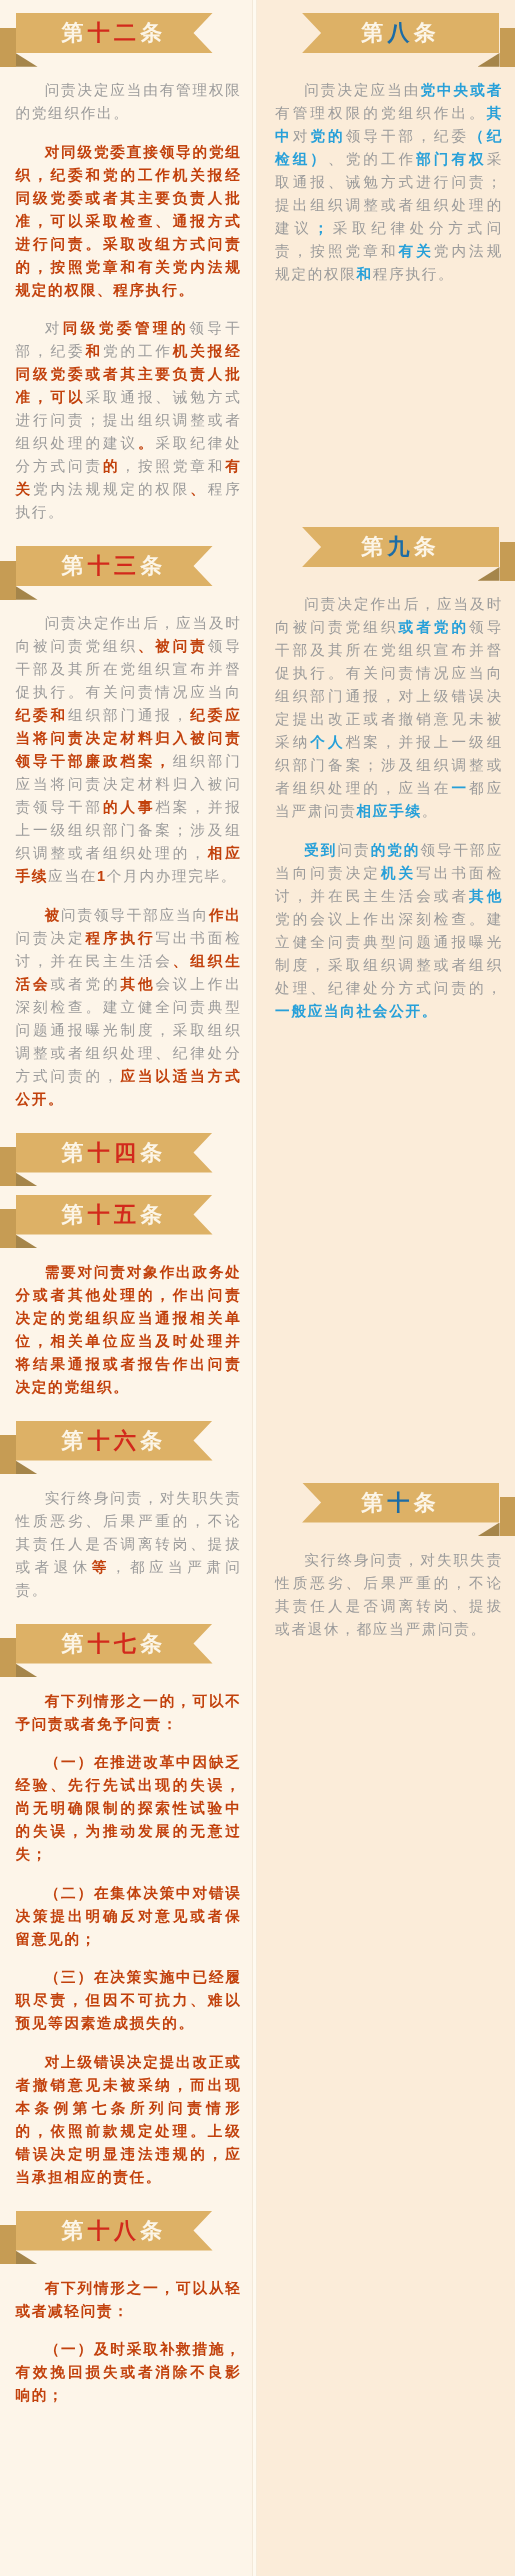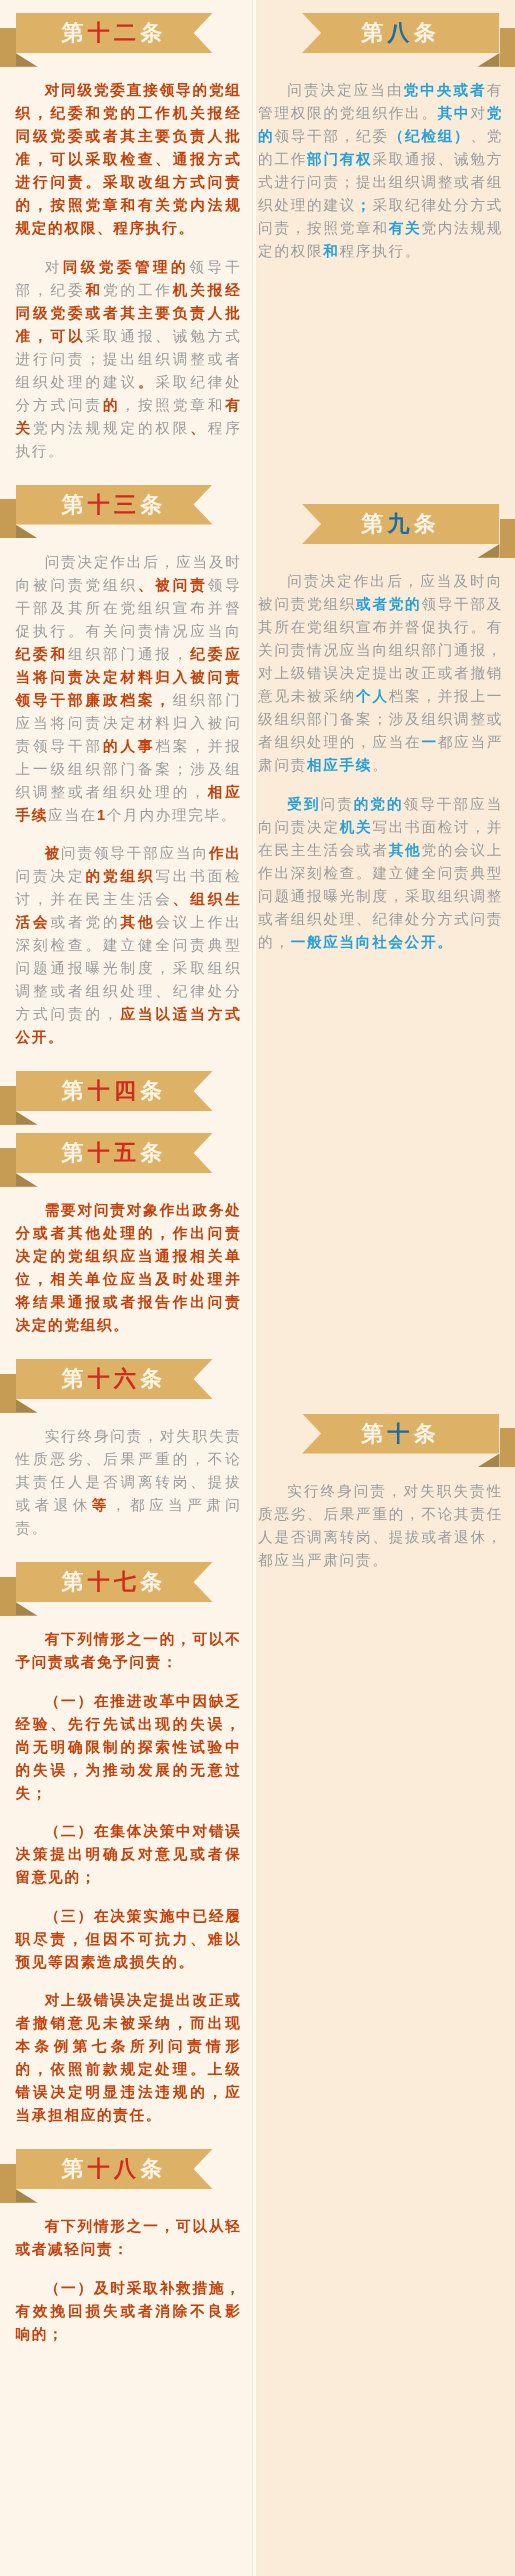--- a/index.html
+++ b/index.html
@@ -36,56 +36,57 @@
   .b-num-right{color:#1b6ca6;}
 
   
   .section p{
     margin:15.5px 0 0;
     font-size:14.6px;line-height:23px;letter-spacing:1.7px;
     color:#9b9b9b;text-align:justify;text-indent:2em;
   }
   .section p:first-of-type{margin-top:26px;}
   .col-left .section p{padding:0 10.3px 0 15.5px;}
-  .col-right .section p{padding:0 12px 0 1px;}
+  .col-right .section p{padding:0 12px 0 18px;}
   .hl{font-weight:bold;}
   .col-left .hl{color:#c2410c;}
   .col-right .hl{color:#27a0d9;}
   .spacer{width:100%;}
 </style>
 </head>
 <body>
 
 <div class="page">
   <div class="col col-left" id="col-left">
       <div class="section">
         <div class="banner left-b">
           <div class="b-tail"></div>
           <div class="b-body">
             <span>第</span>
             <span class="b-num-left">十二</span>
             <span>条</span>
           </div>
           <div class="b-fold"></div>
         </div>
+        <p><span>问责决定应当由有管理权限的党组织作出。</span></p>
         <p><span class="hl">对同级党委直接领导的党组织，纪委和党的工作机关报经同级党委或者其主要负责人批准，可以采取检查、通报方式进行问责。采取改组方式问责的，按照党章和有关党内法规规定的权限、程序执行。</span></p>
         <p><span>对</span><span class="hl">同级党委管理的</span><span>领导干部，纪委</span><span class="hl">和</span><span>党的工作</span><span class="hl">机关报经同级党委或者其主要负责人批准，可以</span><span>采取通报、诫勉方式进行问责；提出组织调整或者组织处理的建议</span><span class="hl">。</span><span>采取纪律处分方式问责</span><span class="hl">的</span><span>，按照党章和</span><span class="hl">有关</span><span>党内法规规定的权限</span><span class="hl">、</span><span>程序执行。</span></p>
       </div>
       <div class="section">
         <div class="banner left-b">
           <div class="b-tail"></div>
           <div class="b-body">
             <span>第</span>
             <span class="b-num-left">十三</span>
             <span>条</span>
           </div>
           <div class="b-fold"></div>
         </div>
         <p><span>问责决定作出后，应当及时向被问责党组织</span><span class="hl">、被问责</span><span>领导干部及其所在党组织宣布并督促执行。有关问责情况应当向</span><span class="hl">纪委和</span><span>组织部门通报，</span><span class="hl">纪委应当将问责决定材料归入被问责领导干部廉政档案，</span><span>组织部门应当将问责决定材料归入被问责领导干部</span><span class="hl">的人事</span><span>档案，并报上一级组织部门备案；涉及组织调整或者组织处理的，</span><span class="hl">相应手续</span><span>应当在</span><span class="hl">1</span><span>个月内办理完毕。</span></p>
-        <p><span class="hl">被</span><span>问责领导干部应当向</span><span class="hl">作出</span><span>问责决定</span><span class="hl">的党组织</span><span>写出书面检讨，并在民主生活会</span><span class="hl">、组织生活会</span><span>或者党的</span><span class="hl">其他</span><span>会议上作出深刻检查。建立健全问责典型问题通报曝光制度，采取组织调整或者组织处理、纪律处分方式问责的，</span><span class="hl">应当以适当方式公开。</span></p>
+        <p><span class="hl">被</span><span>问责领导干部应当向</span><span class="hl">作出</span><span>问责决定</span><span class="hl">程序执行</span><span>写出书面检讨，并在民主生活会</span><span class="hl">、组织生活会</span><span>或者党的</span><span class="hl">其他</span><span>会议上作出深刻检查。建立健全问责典型问题通报曝光制度，采取组织调整或者组织处理、纪律处分方式问责的，</span><span class="hl">应当以适当方式公开。</span></p>
       </div>
       <div class="section">
         <div class="banner left-b">
           <div class="b-tail"></div>
           <div class="b-body">
             <span>第</span>
             <span class="b-num-left">十四</span>
             <span>条</span>
           </div>
           <div class="b-fold"></div>

